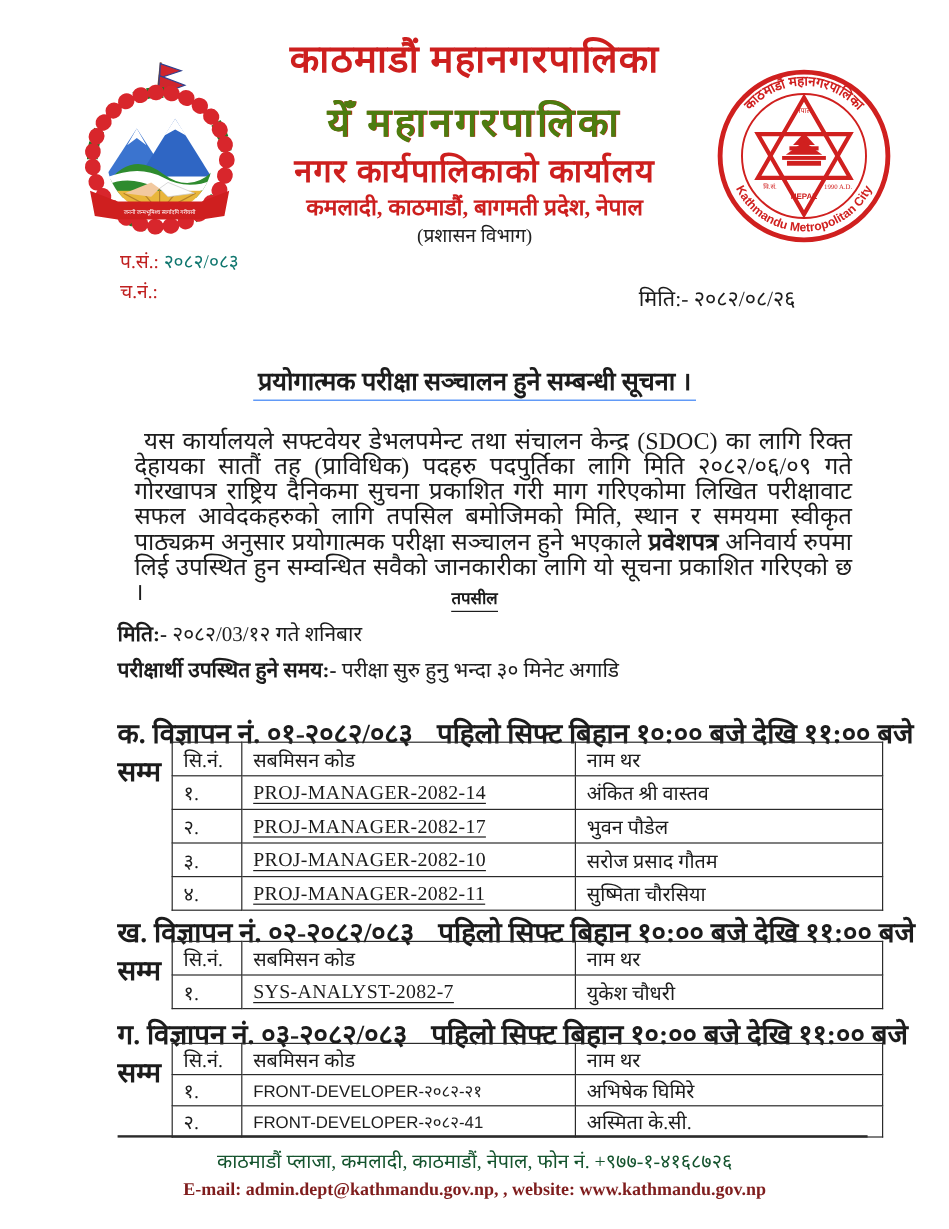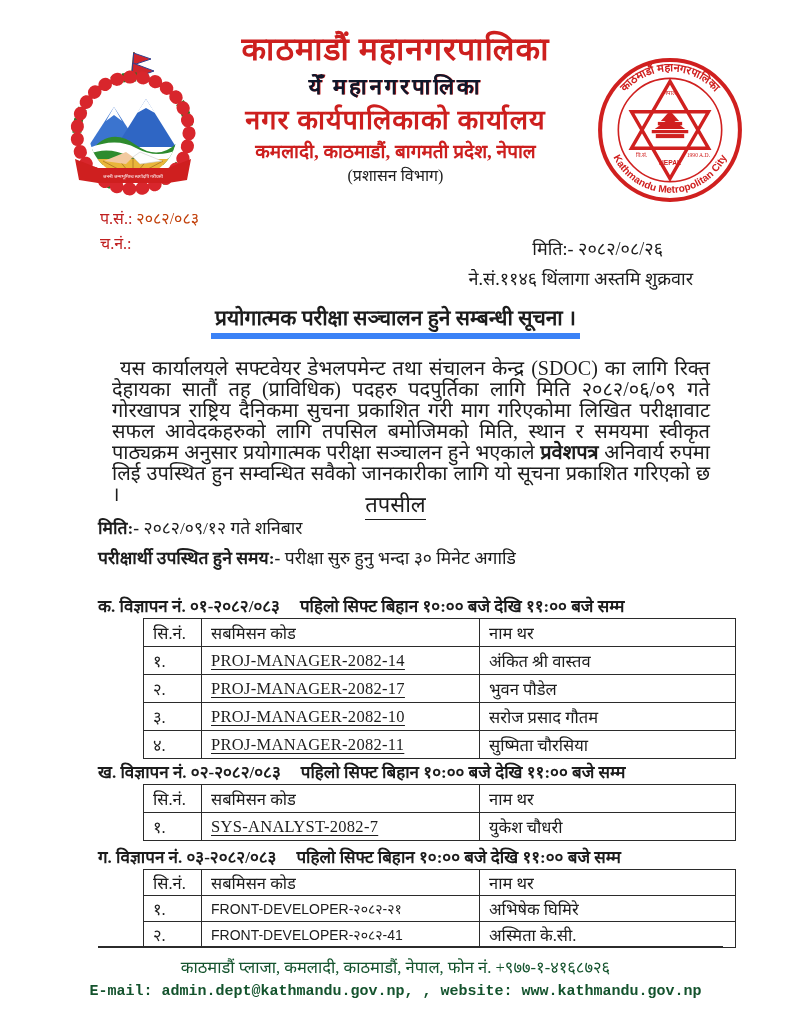--- a/index.html
+++ b/index.html
@@ -5,65 +5,65 @@
   html,body{margin:0;padding:0;background:#ffffff;}
   .page{
     position:relative;width:791px;height:1024px;background:#fff;
     font-family:"Liberation Serif","DejaVu Serif",serif;color:#1c1c1c;overflow:hidden;
   }
   
   .emblem{position:absolute;left:58px;top:48px;width:150px;height:152px;}
   .seal{position:absolute;left:594px;top:54px;width:152px;height:152px;}
   .head-text{position:absolute;left:150px;right:150px;top:32px;text-align:center;line-height:1.12;}
   .h-line1{font-size:32px;font-weight:bold;color:#cd1f1e;letter-spacing:1px;}
-  .h-line2{font-size:22px;font-weight:bold;color:#0f172a;letter-spacing:3px;margin-top:7px;
+  .h-line2{font-size:33px;font-weight:bold;color:#4d7c0f;letter-spacing:3px;margin-top:17px;
            text-shadow:0.6px 0 #cd1f1e;}
   .h-line3{font-size:27px;font-weight:bold;color:#cd1f1e;margin-top:6px;letter-spacing:1px;}
   .h-line4{font-size:19px;font-weight:bold;color:#cd1f1e;margin-top:5px;}
   .h-line5{font-size:16px;color:#222;margin-top:5px;}
   
   .ref{position:absolute;left:100px;top:206px;font-size:16px;line-height:25px;}
   .ref .lbl{color:#c02020;}
-  .ref .val{color:#c2410c;}
+  .ref .val{color:#0f766e;}
   .dates{position:absolute;right:98px;top:234px;text-align:right;font-size:18px;line-height:30px;}
   .dates .d1{padding-right:30px;}
   
   .subject-wrap{position:absolute;left:0;right:0;top:303px;text-align:center;}
   .subject{display:inline-block;font-size:21px;font-weight:bold;
-           border-bottom:6px solid #3b82f6;padding:0 4px 2px 4px;}
+           border-bottom:1px solid #3b82f6;padding:0 4px 2px 4px;}
   
   .bodytext{position:absolute;left:112px;width:598px;top:338px;font-size:20px;
             line-height:21px;text-align:justify;text-indent:8px;}
   
   .tapsil-wrap{position:absolute;left:0;right:0;top:488px;text-align:center;}
-  .tapsil{display:inline-block;font-size:22px;font-weight:normal;
+  .tapsil{display:inline-block;font-size:14px;font-weight:bold;
           border-bottom:1.8px solid #1c1c1c;padding-bottom:1px;}
   .details{position:absolute;left:98px;top:514px;font-size:17.5px;line-height:29.5px;}
   .details .lbl{font-weight:bold;}
   
-  .sec-head{position:absolute;left:98px;font-size:17px;font-weight:bold;}
+  .sec-head{position:absolute;left:98px;font-size:23px;font-weight:bold;}
   .sec-head .gap{display:inline-block;width:20px;}
   #secA{top:594px;} #secB{top:760px;} #secC{top:845px;}
   
   table.roster{position:absolute;left:143px;width:544px;border-collapse:collapse;
                table-layout:fixed;font-size:16.5px;}
   #tableA{top:618px;} #tableB{top:784px;} #tableC{top:869px;}
   table.roster th,table.roster td{border:1.7px solid #2b2b2b;padding:0 6px 0 9px;
                text-align:left;font-weight:normal;height:27px;overflow:hidden;white-space:nowrap;}
   #tableC th,#tableC td{height:25px;}
   .c-sn{width:42px;} .c-code{width:262px;} .c-name{width:240px;}
   td.code-serif{font-family:"Liberation Serif","DejaVu Serif",serif;
                 text-decoration:underline;text-underline-offset:3px;letter-spacing:0.3px;}
   td.code-sans{font-family:"Liberation Sans","DejaVu Sans",sans-serif;font-size:14px;}
   
   .divider{position:absolute;left:98px;top:946px;width:625px;height:2.4px;background:#2b2b2b;}
   .footer{position:absolute;left:0;right:0;top:956px;text-align:center;line-height:24px;}
   .f1{color:#14532d;font-size:16.5px;}
-  .f2{color:#14532d;font-size:15px;font-weight:bold;
-      font-family:Liberation Mono, monospace;}
+  .f2{color:#7f1d1d;font-size:15px;font-weight:bold;
+      font-family:Liberation Serif, serif;}
 </style>
 </head>
 <body>
 
 <div class="page">
 
   <svg class="emblem" viewBox="0 0 150 150">
 
     <line x1="76" y1="3" x2="73" y2="32" stroke="#7a4a21" stroke-width="1.6"></line>
     <path d="M75.6,4 L93,10 L75,16 Z" fill="#d0262c" stroke="#30418f" stroke-width="1"></path>
@@ -140,36 +140,35 @@
       <span class="lbl">प.सं.:</span>
       <span class="val">२०८२/०८३</span>
     </div>
     <div>
       <span class="lbl">च.नं.:</span>
     </div>
   </div>
 
   <div class="dates">
     <div class="d1">मिति:- २०८२/०८/२६</div>
-    <div class="d2">ने.सं.११४६ थिंलागा अस्तमि शुक्रवार</div>
   </div>
 
   <div class="subject-wrap">
     <span class="subject">प्रयोगात्मक परीक्षा सञ्चालन हुने सम्बन्धी सूचना ।</span>
   </div>
 
   <p class="bodytext"><span>यस कार्यालयले सफ्टवेयर डेभलपमेन्ट तथा संचालन केन्द्र (SDOC) का लागि रिक्त देहायका सातौं तह (प्राविधिक) पदहरु पदपुर्तिका लागि मिति २०८२/०६/०९ गते गोरखापत्र राष्ट्रिय दैनिकमा सुचना प्रकाशित गरी माग गरिएकोमा लिखित परीक्षावाट सफल आवेदकहरुको लागि तपसिल बमोजिमको मिति, स्थान र समयमा स्वीकृत पाठ्यक्रम अनुसार प्रयोगात्मक परीक्षा सञ्चालन हुने भएकाले </span><b>प्रवेशपत्र</b><span> अनिवार्य रुपमा लिई उपस्थित हुन सम्वन्धित सवैको जानकारीका लागि यो सूचना प्रकाशित गरिएको छ ।</span></p>
 
   <div class="tapsil-wrap">
     <span class="tapsil">तपसील</span>
   </div>
 
   <div class="details">
     <div>
-      <span class="lbl">मिति:-</span><span> २०८२/०९/१२ गते शनिबार</span>
+      <span class="lbl">मिति:-</span><span> २०८२/03/१२ गते शनिबार</span>
     </div>
     <div>
       <span class="lbl">परीक्षार्थी उपस्थित हुने समय:-</span><span> परीक्षा सुरु हुनु भन्दा ३० मिनेट अगाडि</span>
     </div>
   </div>
 
   <div class="sec-head" id="secA">
     <span>क. विज्ञापन नं. ०१-२०८२/०८३</span><span class="gap"></span><span>पहिलो सिफ्ट बिहान १०:०० बजे देखि ११:०० बजे सम्म</span>
   </div>
   <table class="roster" id="tableA">

